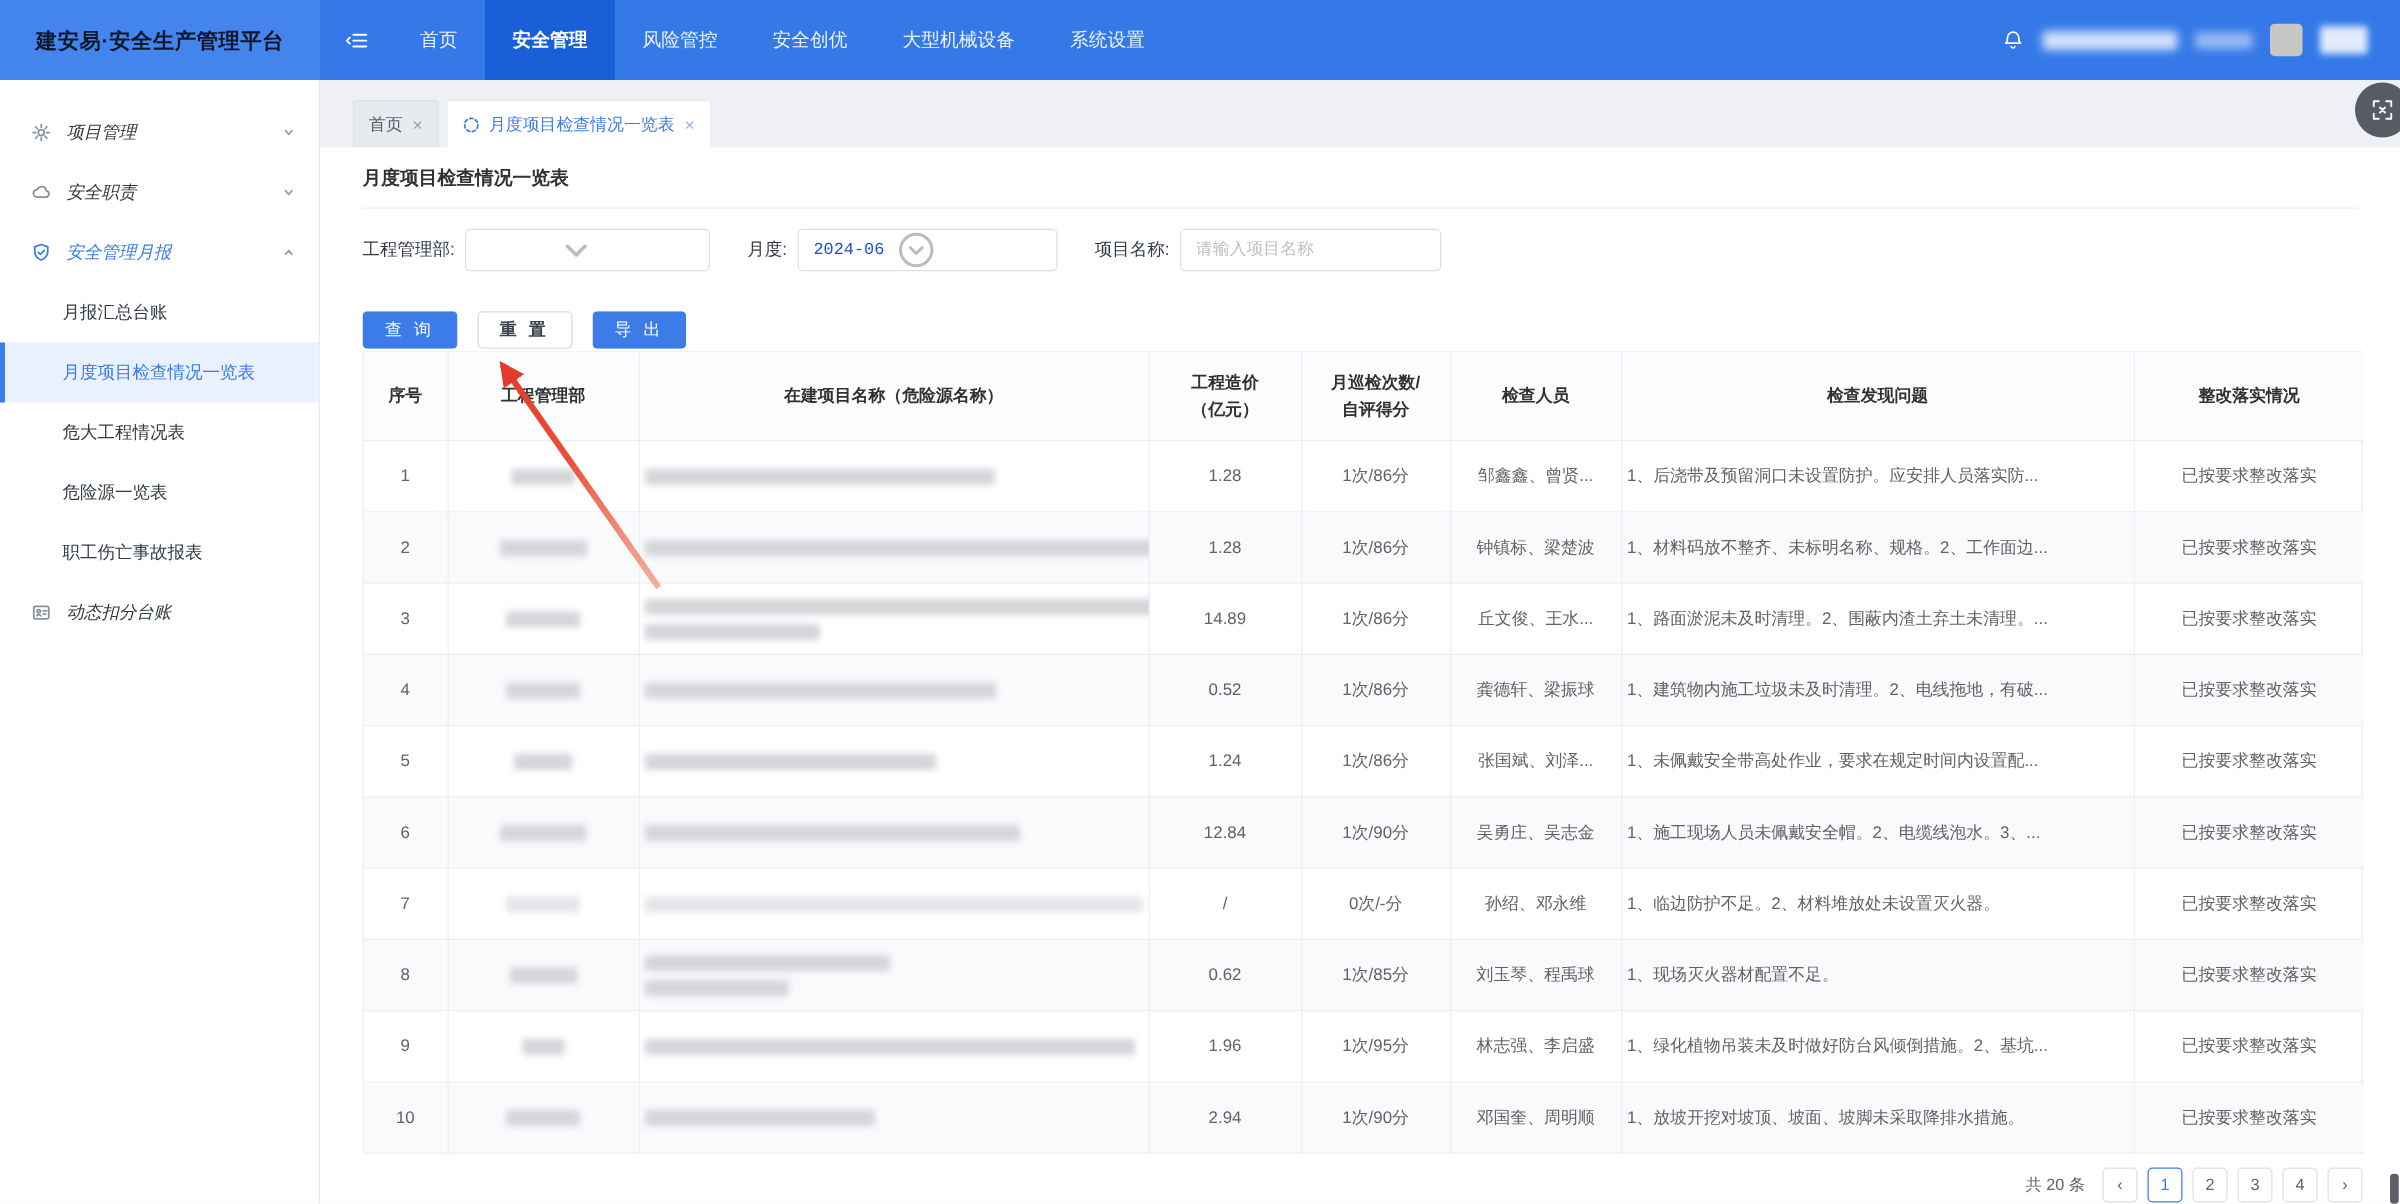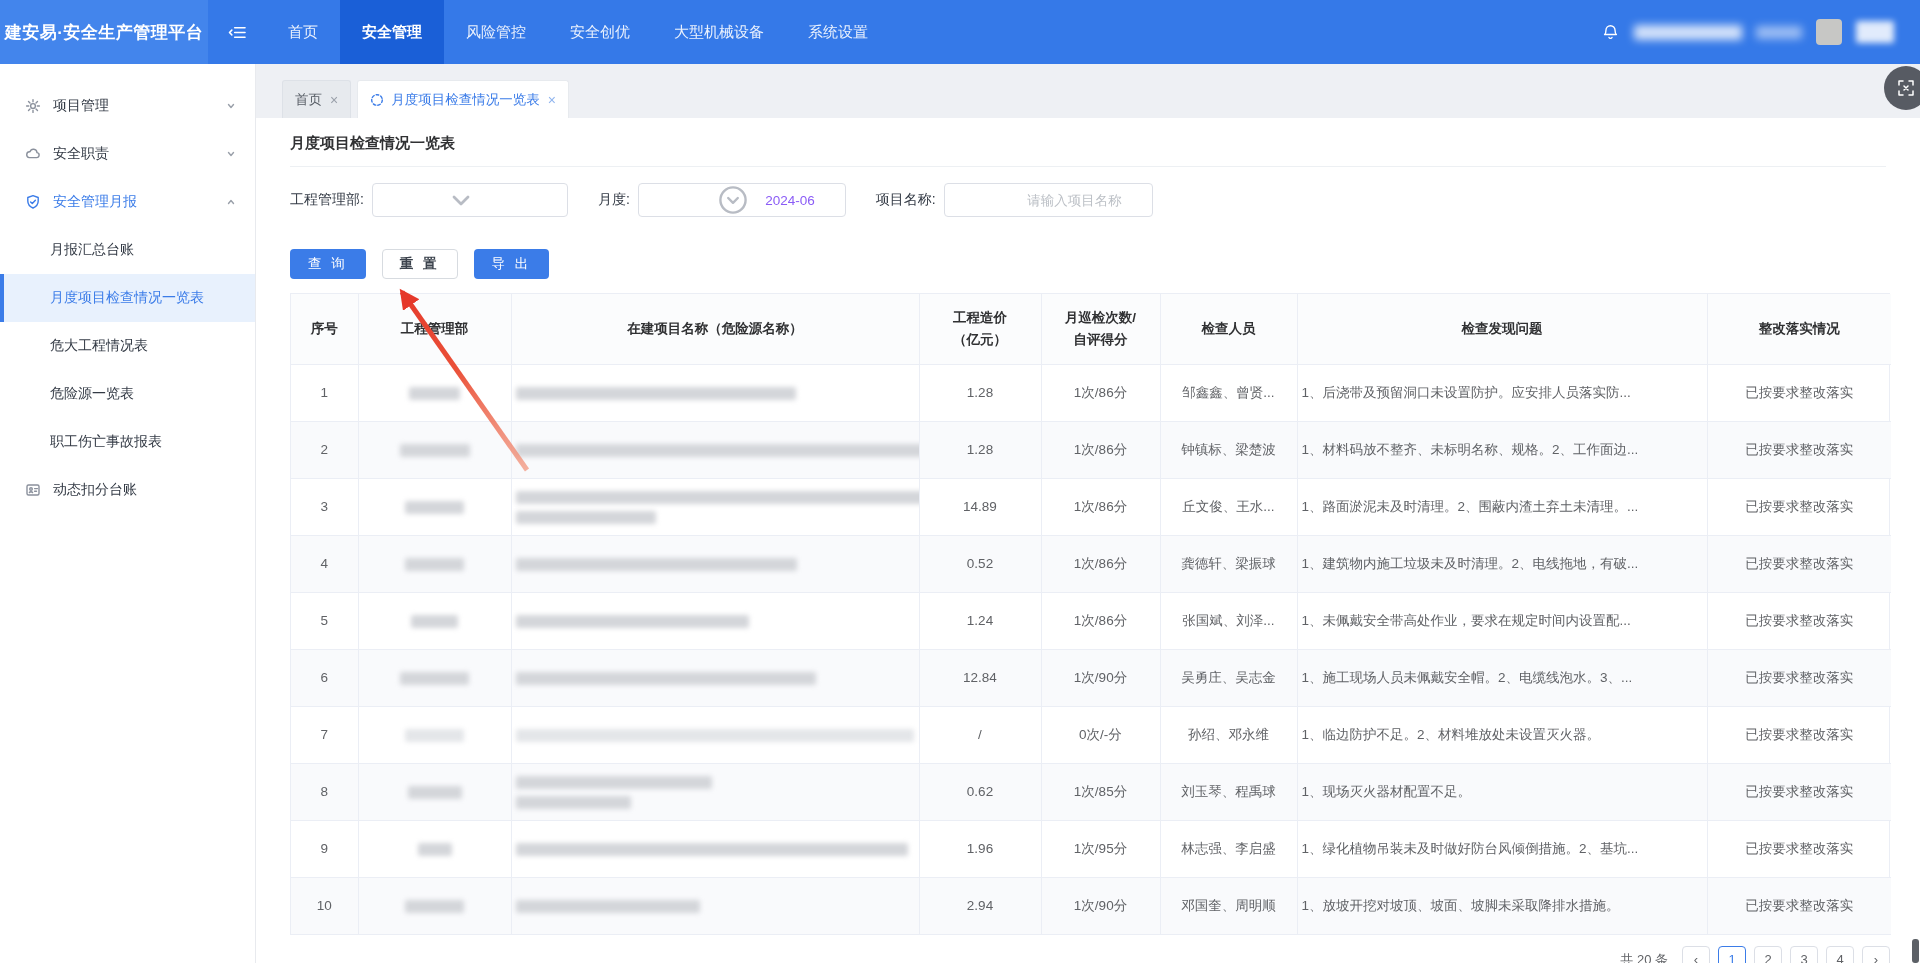--- a/index.html
+++ b/index.html
@@ -1,38 +1,38 @@
 <!DOCTYPE html>
 <html><head>
 <meta charset="utf-8">
 <style>
   html,body{margin:0;padding:0;width:1920px;height:963px;overflow:hidden;
     font-family:"Liberation Sans","DejaVu Sans",sans-serif;background:#f0f2f5;}
   *{box-sizing:border-box;}
 
   
   .navbar{position:absolute;left:0;top:0;width:1920px;height:64px;background:#3579e8;display:flex;align-items:stretch;z-index:30;}
-  .logo{width:208px;background:#4385ec;color:#ffffff;font-size:17px;font-weight:bold;
+  .logo{width:256px;background:#4385ec;color:#0f172a;font-size:17px;font-weight:bold;
     display:flex;align-items:center;justify-content:center;letter-spacing:.5px;text-align:center;}
   .collapse-btn{width:58px;display:flex;align-items:center;justify-content:center;color:#fff;cursor:pointer;}
   .nav-menu{display:flex;align-items:stretch;}
   .nav-item{padding:0 22px;display:flex;align-items:center;color:#eaf1fd;font-size:15px;cursor:pointer;}
   .nav-item.active{background:#1a5fd7;color:#fff;font-weight:bold;}
   .nav-right{margin-left:auto;display:flex;align-items:center;gap:14px;padding-right:26px;color:#fff;}
   .blurblock{background:rgba(255,255,255,.78);filter:blur(4px);border-radius:2px;}
   .nav-user-blur{width:108px;height:15px;}
   .nav-user-blur2{width:46px;height:13px;background:rgba(255,255,255,.5);}
   .avatar{width:26px;height:26px;border-radius:4px;background:#c7c7c5;}
   .nav-flag-blur{width:38px;height:22px;background:rgba(255,255,255,.85);filter:blur(3px);border-radius:2px;}
 
   
   .sidebar{position:absolute;left:0;top:64px;width:256px;bottom:0;background:#fff;border-right:1px solid #e8eaee;padding-top:18px;z-index:20;}
   .side-item{height:48px;display:flex;align-items:center;padding:0 18px 0 25px;color:#333a45;font-size:14px;cursor:pointer;position:relative;}
   .side-item .s-icon{width:16px;height:16px;margin-right:12px;color:#8a909c;flex:none;}
-  .side-item .s-label{flex:1;}
+  .side-item .s-label{flex:1;font-style:italic;}
   .side-item .s-chevron{width:12px;height:12px;color:#9aa0aa;flex:none;}
   .side-item.parent-active{color:#3b7ce8;}
   .side-item.parent-active .s-icon{color:#3b7ce8;}
   .side-sub{height:48px;display:flex;align-items:center;padding-left:50px;color:#333a45;font-size:14px;cursor:pointer;position:relative;}
   .side-sub.selected{background:#e8f1fd;color:#3b7ce8;}
   .side-sub.selected::before{content:"";position:absolute;left:0;top:0;bottom:0;width:4px;background:#3b7ce8;}
   svg.icon{display:block;width:100%;height:100%;fill:none;stroke:currentColor;stroke-width:1.4;stroke-linecap:round;stroke-linejoin:round;}
 
   
   .main{position:absolute;left:256px;top:64px;right:0;bottom:0;}
@@ -48,31 +48,31 @@
   .content{position:absolute;top:54px;left:0;right:0;bottom:0;background:#fff;padding:0 34px;}
   .page-title{margin-top:14px;font-size:15px;font-weight:bold;color:#303133;height:22px;line-height:22px;}
   .divider{margin-top:12px;border-top:1px solid #edf0f3;}
 
   .filters{margin-top:16px;display:flex;align-items:center;font-size:14px;color:#333a45;}
   .f-label{font-weight:normal;margin-right:8px;}
   .f-control{height:34px;border:1px solid #dcdfe6;border-radius:4px;background:#fff;display:flex;align-items:center;position:relative;}
   .f-select{width:196px;}
   .f-date{width:208px;margin-right:30px;}
   .f-input{width:209px;}
-  .f-control input{border:none;outline:none;font-size:13.5px;color:#8b5cf6;width:100%;padding:0 30px 0 12px;background:transparent;font-family:Liberation Sans, sans-serif;text-align:right;}
+  .f-control input{border:none;outline:none;font-size:13.5px;color:#1d4ed8;width:100%;padding:0 30px 0 12px;background:transparent;font-family:Liberation Mono, monospace;}
   .f-control input::placeholder{color:#bcc0c6;}
   .f-caret{position:absolute;right:9px;width:14px;height:14px;color:#b8bcc4;}
   .f-select{margin-right:30px;}
 
   .btn-row{margin-top:32px;display:flex;align-items:center;gap:16px;}
   .btn{height:30px;padding:3px 17px;border-radius:4px;font-size:13.5px;display:flex;align-items:center;letter-spacing:3px;cursor:pointer;border:1px solid transparent;}
   .btn.primary{background:#3b7ce8;color:#fff;}
   .btn.plain{background:#fff;color:#3c434d;border-color:#d7dbe0;font-weight:bold;}
 
-  .tablewrap{margin-top:14px;border:1px solid #ebeef5;border-bottom:none;width:1600px;}
+  .tablewrap{margin-top:2px;border:1px solid #ebeef5;border-bottom:none;width:1600px;}
   table.grid{border-collapse:collapse;table-layout:fixed;width:100%;font-size:13.5px;}
   .grid th{height:70px;background:#fbfcfd;color:#303133;font-weight:bold;white-space:pre-line;
            border-right:1px solid #ebeef5;border-bottom:1px solid #ebeef5;padding:4px 8px;text-align:center;line-height:1.6;}
   .grid td{height:57px;color:#606266;border-right:1px solid #ebeef5;border-bottom:1px solid #ebeef5;
            padding:4px 10px;text-align:center;overflow:hidden;white-space:nowrap;}
   .grid th:last-child,.grid td:last-child{border-right:none;}
   .grid tr:nth-child(even) td{background:#f9fafc;}
   .grid td.c-left{text-align:left;padding-left:4px;}
   .redact{display:inline-block;height:13px;border-radius:2px;background:#d4d6da;filter:blur(2.5px);vertical-align:middle;}
   .redact.light{background:#e4e6e9;}

